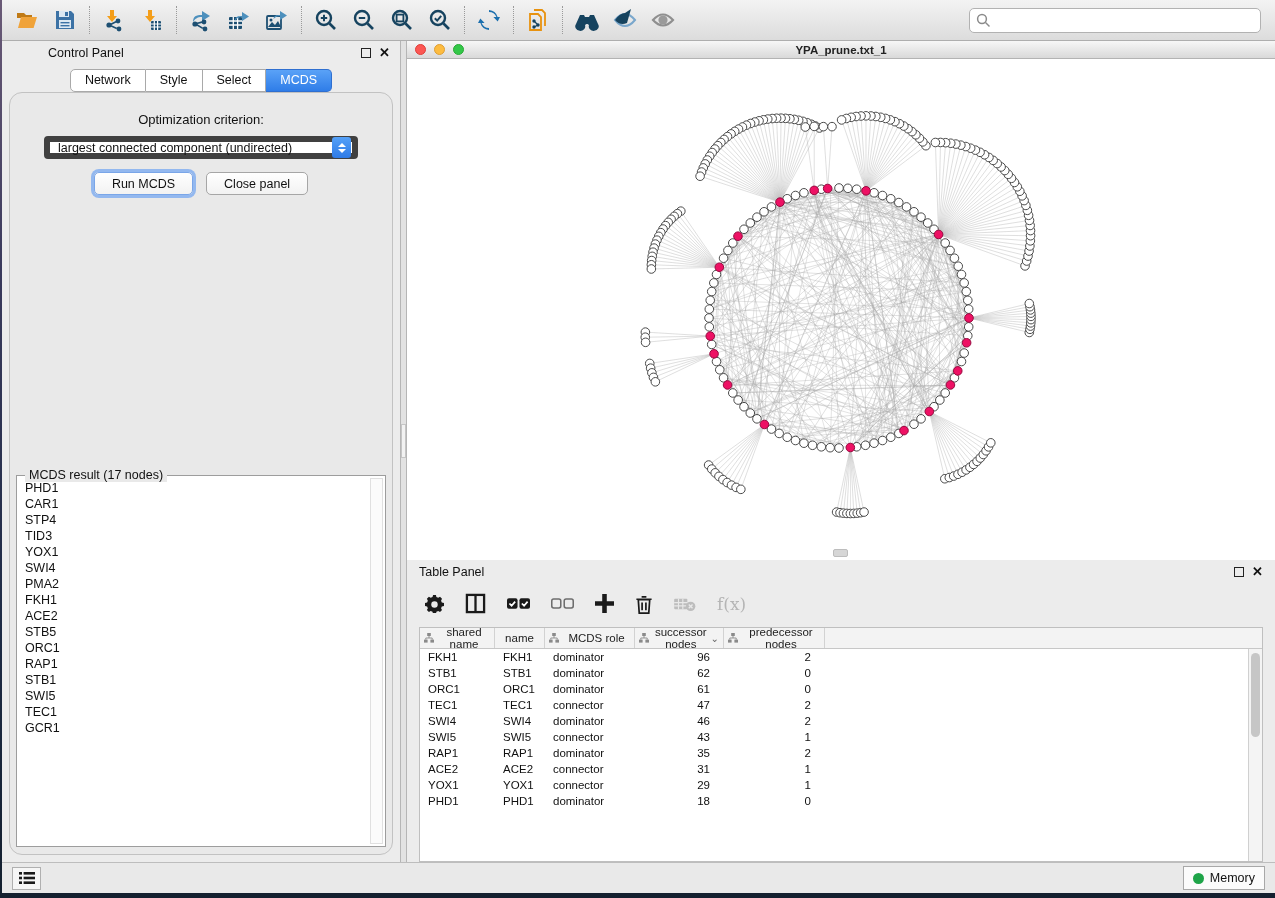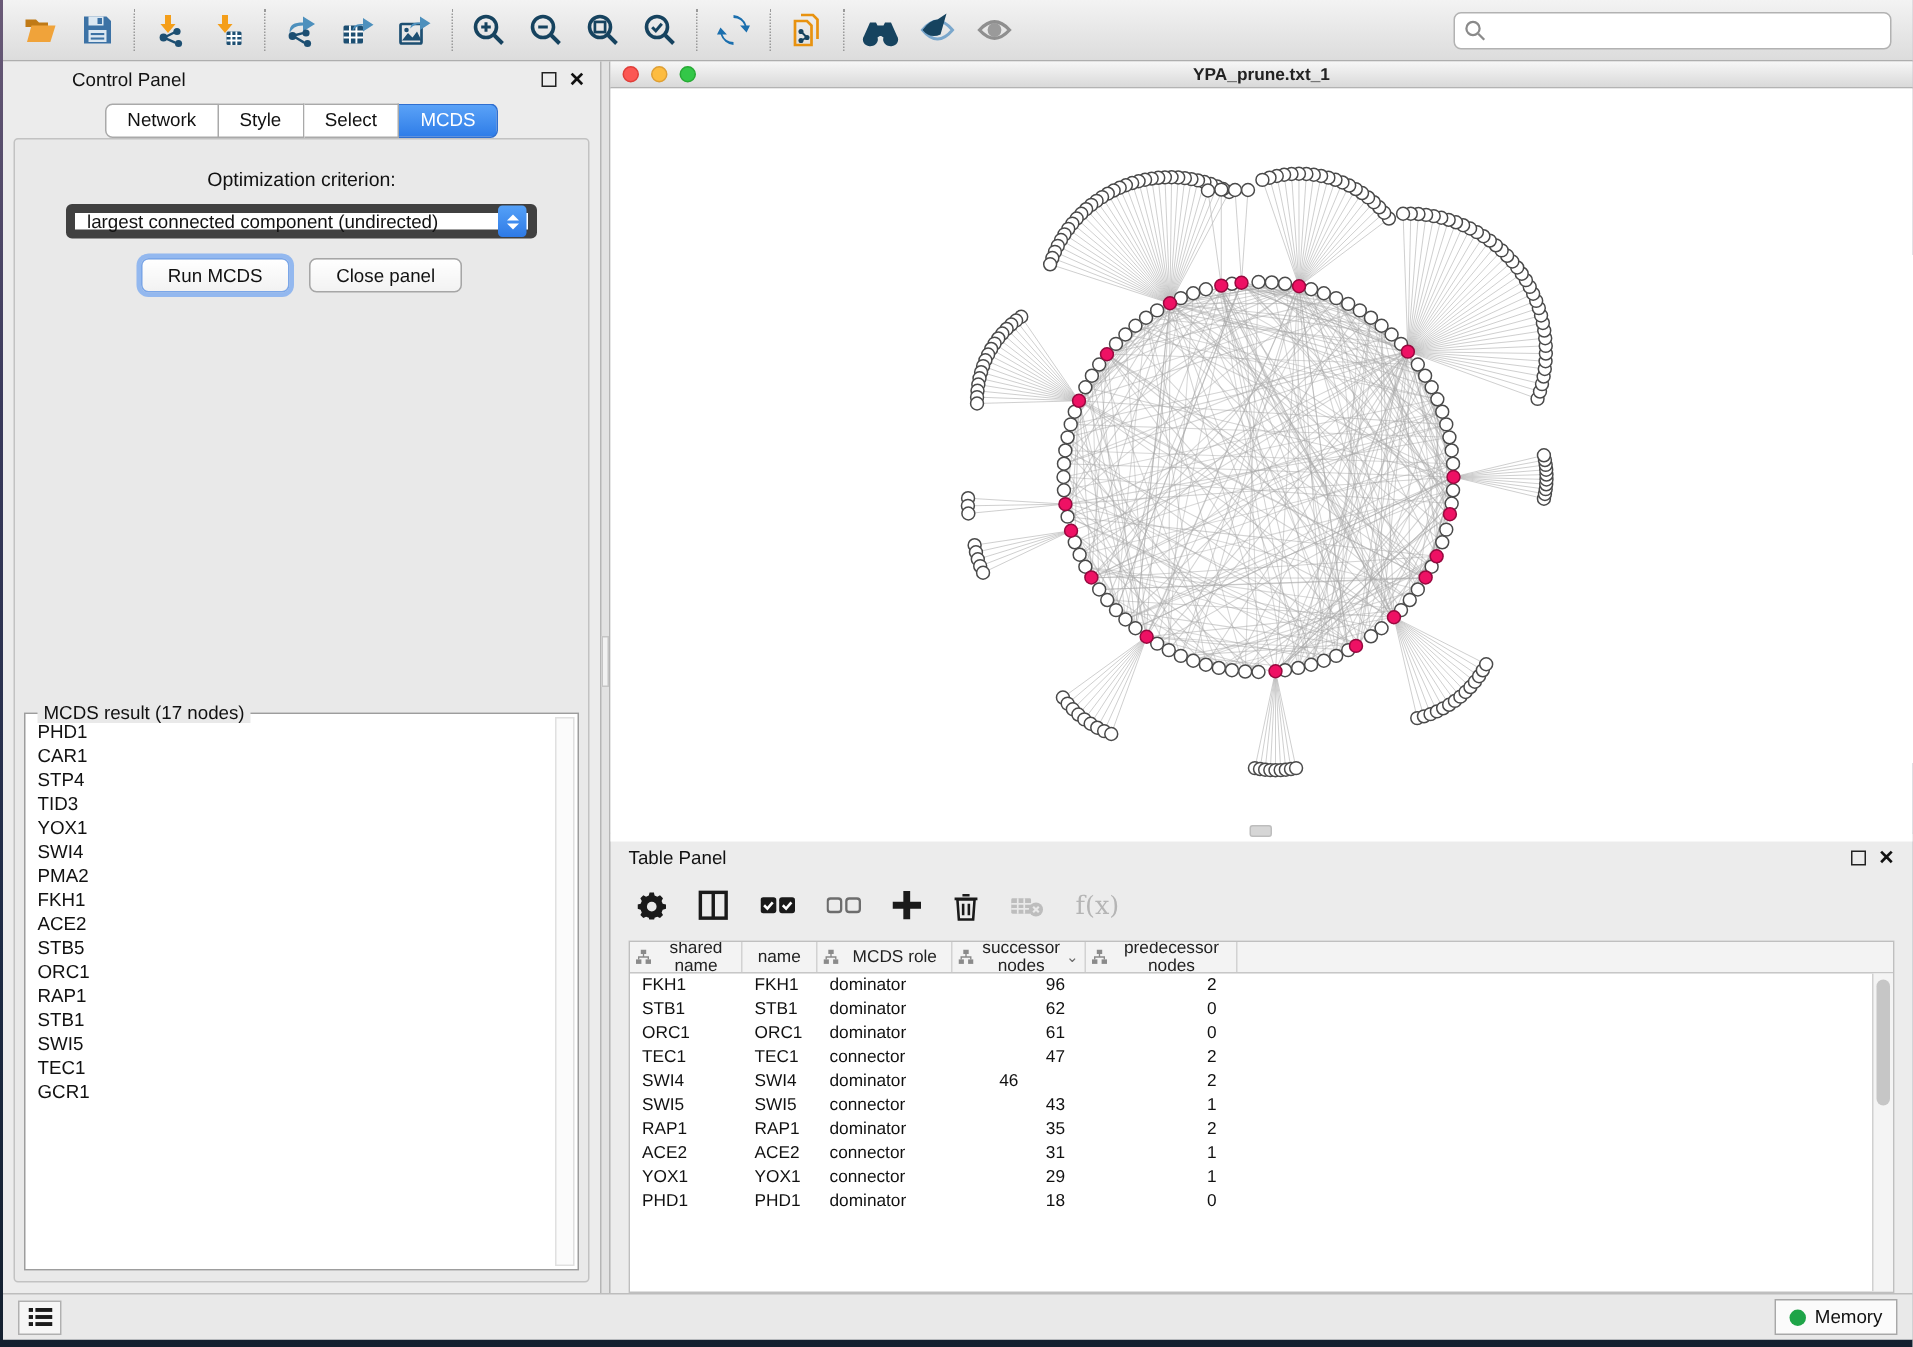--- a/index.html
+++ b/index.html
@@ -24,21 +24,21 @@
   .cpanel-header { height:24px; display:flex; align-items:center; padding:0 10px;margin-left:36px; }
   .cpanel-title { font-size:12.5px; color:#111; flex:1; }
   .win-btns { display:flex; gap:8px; align-items:center; }
   .float-btn { width:10px; height:10px; border:1.5px solid #222; background:transparent; cursor:pointer; }
   .close-btn { font-size:13px; font-weight:bold; color:#111; cursor:pointer; line-height:10px; }
   .ctab-row { height:27px; display:flex; justify-content:center; align-items:flex-end; }
   .ctab { font-size:12.5px; padding:3px 14px 4px; background:#fff; border:1px solid #a9a9a9; border-left:none; color:#111; cursor:pointer; }
   .ctab:first-child { border-left:1px solid #a9a9a9; border-radius:5px 0 0 5px; }
   .ctab:last-child { border-radius:0 5px 5px 0; }
   .ctab.sel { background:linear-gradient(180deg,#5aa2f7,#2f7de8); color:#fff; border-color:#2f6fd0; }
-  .cbody { flex:1; margin:0 7px 7px; background:#e9e9e9; border:1px solid #c2c2c2; border-radius:3px; position:relative; display:flex; flex-direction:column; align-items:center; }
+  .cbody { flex:1; margin:0 7px 7px; background:#e9e9e9; border:1px solid #c2c2c2; border-radius:13px; position:relative; display:flex; flex-direction:column; align-items:center; }
   .opt-label { margin-top:19px; font-size:13px; color:#111; }
   .dropdown { margin-top:9px; width:314px; height:23px; background:#fff; border:6px solid #404040; border-radius:4px; display:flex; align-items:center; cursor:pointer; }
   .dropdown .dd-text { flex:1; font-size:12.5px; padding-left:8px; color:#111; white-space:nowrap; }
   .dd-stepper { width:19px; height:21px; margin-right:1px; background:linear-gradient(180deg,#55a1f8,#2e7ae6); border-radius:3px; display:flex; flex-direction:column; align-items:center; justify-content:center; gap:2px; }
   .dd-stepper i { width:0; height:0; border-left:4px solid transparent; border-right:4px solid transparent; }
   .dd-up { border-bottom:4px solid #fff; }
   .dd-down { border-top:4px solid #fff; }
   .btn-row { margin-top:13px; display:flex; gap:13px; }
   .pbtn { height:23px; padding:0 17px; background:linear-gradient(180deg,#ffffff,#f2f2f2); border:1px solid #a6a6a6; border-radius:5px; font-size:12.5px; color:#111; cursor:pointer; font-family:"Liberation Sans",sans-serif; }
   .pbtn.focus { box-shadow:0 0 0 3px rgba(118,167,240,.75); border-color:#7aa6e8; }
@@ -1216,21 +1216,21 @@
                 <div class="td" style="width: 75px; padding: 0px 0px 0px 8px;">TEC1</div>
                 <div class="td" style="width: 50px; padding: 0px 0px 0px 8px;">TEC1</div>
                 <div class="td" style="width: 90px; padding: 0px 0px 0px 8px;">connector</div>
                 <div class="td num" style="width: 89px; padding: 0px 14px 0px 0px;">47</div>
                 <div class="td num" style="width: 101px; padding: 0px 14px 0px 0px;">2</div>
               </div>
               <div class="tr">
                 <div class="td" style="width: 75px; padding: 0px 0px 0px 8px;">SWI4</div>
                 <div class="td" style="width: 50px; padding: 0px 0px 0px 8px;">SWI4</div>
                 <div class="td" style="width: 90px; padding: 0px 0px 0px 8px;">dominator</div>
-                <div class="td num" style="width: 89px; padding: 0px 14px 0px 0px; text-align: center;">46</div>
+                <div class="td num" style="width: 89px; padding: 0px 14px 0px 0px;">46</div>
                 <div class="td num" style="width: 101px; padding: 0px 14px 0px 0px;">2</div>
               </div>
               <div class="tr">
                 <div class="td" style="width: 75px; padding: 0px 0px 0px 8px;">SWI5</div>
                 <div class="td" style="width: 50px; padding: 0px 0px 0px 8px;">SWI5</div>
                 <div class="td" style="width: 90px; padding: 0px 0px 0px 8px;">connector</div>
                 <div class="td num" style="width: 89px; padding: 0px 14px 0px 0px;">43</div>
                 <div class="td num" style="width: 101px; padding: 0px 14px 0px 0px;">1</div>
               </div>
               <div class="tr">

